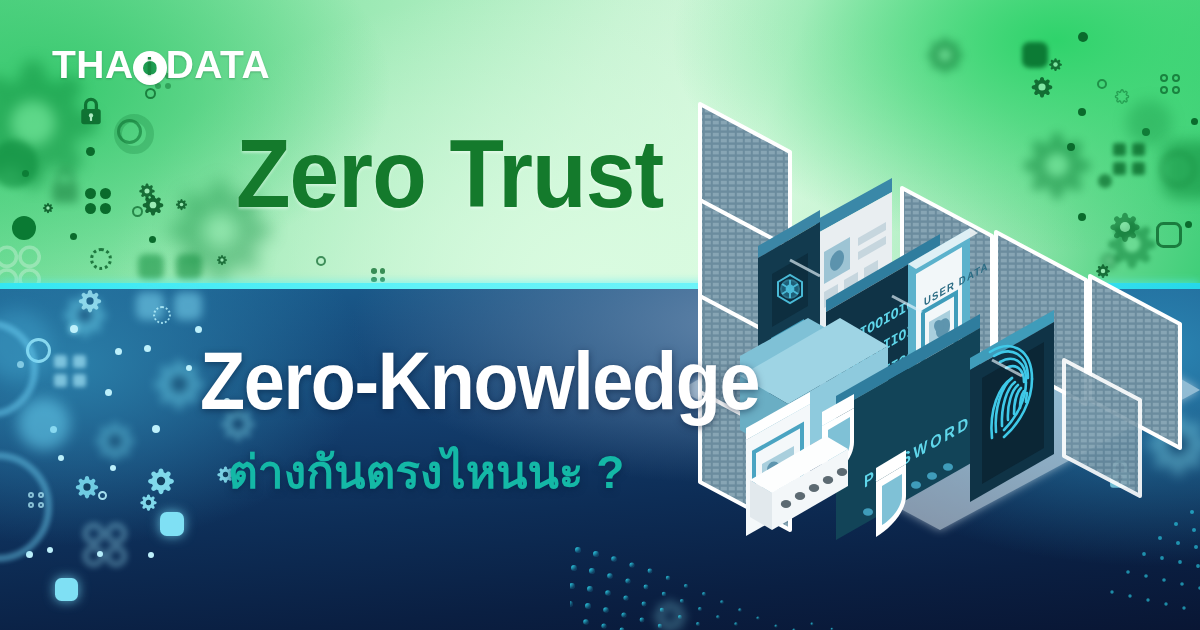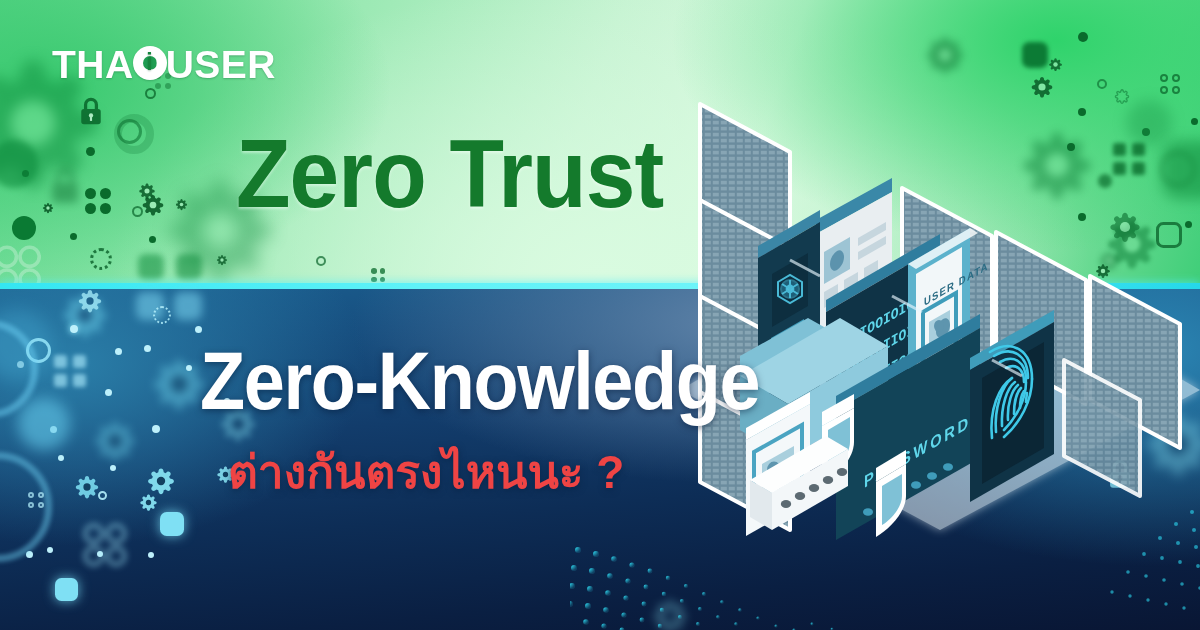--- a/index.html
+++ b/index.html
@@ -39,21 +39,21 @@
   .rsq-o { border-radius:28%; background:transparent; }
   .grid4 { display:grid; grid-template-columns:1fr 1fr; }
   .grid4 i { display:block; border-radius:50%; }
 
   
   .logo { position:absolute; left:52px; top:42px; height:44px; display:flex; align-items:center; }
   .logo-txt {
     font-family:"Liberation Sans", sans-serif;
     font-weight:700; font-size:39px; letter-spacing:.5px; color:#ffffff;
     line-height:1; text-shadow:0 1px 2px rgba(20,90,50,.35);
-    display:flex; align-items:flex-start;
+    display:flex; align-items:flex-end;
   }
   .logo-emblem {
     width:34px; height:34px; border-radius:50%; background:#ffffff;
     display:inline-flex; align-items:center; justify-content:center;
     margin:0 -1px; position:relative; top:1px;
     box-shadow:0 1px 2px rgba(20,90,50,.3);
   }
   .logo-emblem::before {
     content:""; width:14px; height:14px; border-radius:50%;
     background:#1f9d52; position:absolute;
@@ -89,21 +89,21 @@
     font-family:"Liberation Sans Narrow","Liberation Sans", sans-serif;
     font-weight:700; font-size:82px; line-height:1; color:#ffffff;
     letter-spacing:-1.5px;
     transform:scaleX(.9); transform-origin:left top;
     text-shadow:0 2px 8px rgba(0,20,50,.5);
     white-space:nowrap;
   }
   .h-sub {
     position:absolute; left:228px; top:446px;
     font-family:"Liberation Sans", sans-serif; font-weight:700;
-    font-size:46px; line-height:1.15; color:#ef4444;
+    font-size:46px; line-height:1.15; color:#14b8a6;
     text-shadow:0 2px 7px rgba(0,30,60,.55);
     white-space:nowrap;
   }
 
   
   #illus { position:absolute; left:640px; top:60px; width:580px; height:500px; }
   #illus svg { display:block; }
 
   .halftone { position:absolute; pointer-events:none; }
 </style>
@@ -711,21 +711,21 @@
       </g>
     </svg>
   </div>
 
   <div class="logo">
     <div class="logo-txt">
       <span>THA</span>
       <span class="logo-emblem">
         <span class="logo-i">i</span>
       </span>
-      <span>USER</span>
+      <span>DATA</span>
     </div>
   </div>
 
   <div class="h-zero">Zero Trust</div>
 
 
   <div class="h-zk">Zero-Knowledge</div>
 
   <div class="h-sub">ต่างกันตรงไหนนะ ?</div>
 

